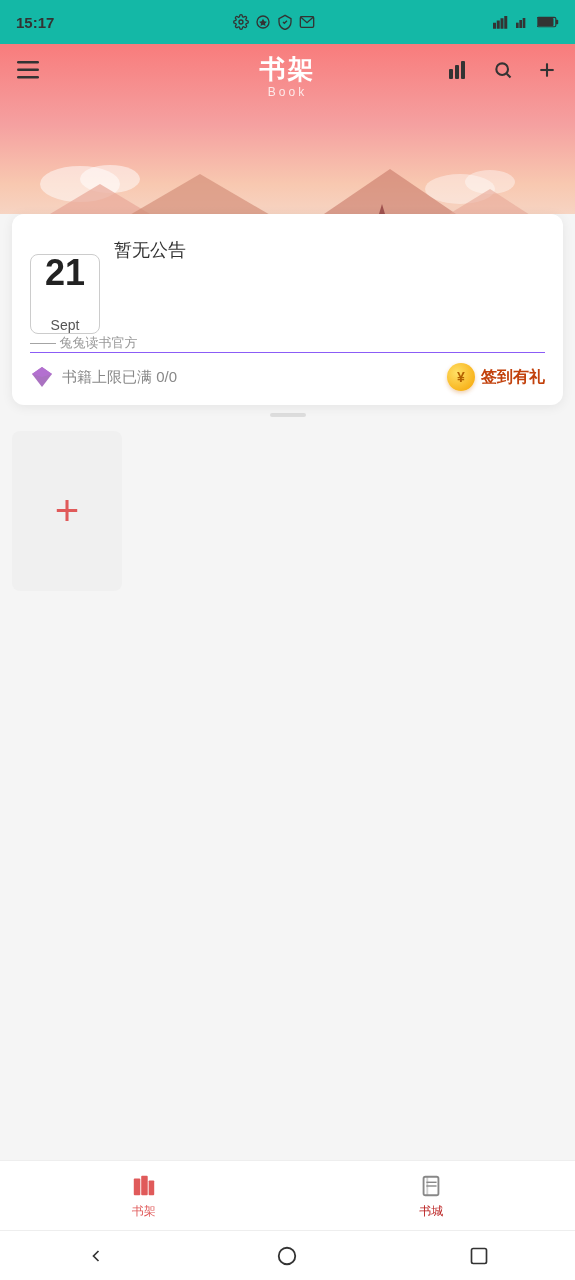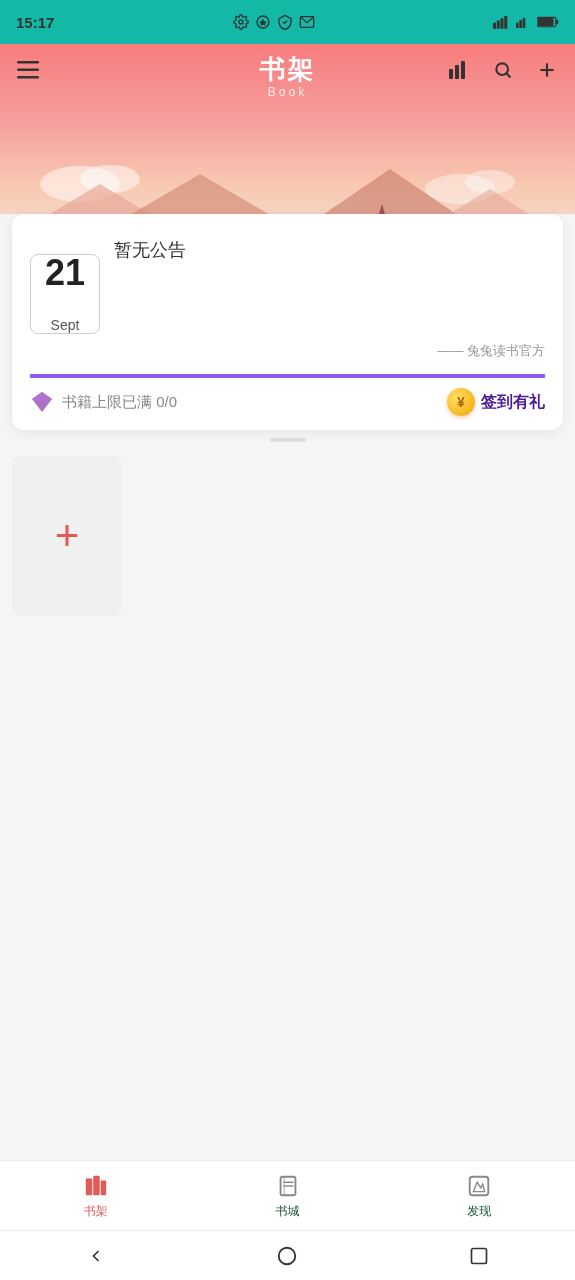--- a/index.html
+++ b/index.html
@@ -146,52 +146,50 @@
       color: #555;
       margin-top: 2px;
     }
     .announcement-text {
       font-size: 18px;
       color: #333;
       padding-top: 8px;
       font-weight: 500;
     }
     .announcement-source {
-      text-align: right;
+      text-align: left;
       color: #999;
       font-size: 13px;
-      margin-top: 8px;
     }
     .announcement-footer {
       display: flex;
       align-items: center;
       justify-content: space-between;
-      margin-top: 14px;
       padding-top: 10px;
-      border-top: 4px solid #8b5cf6;
+      border-top: 1px solid #8b5cf6;
     }
     .book-limit {
       display: flex;
       align-items: center;
       gap: 8px;
       color: #888;
       font-size: 15px;
     }
     .diamond-icon {
       width: 24px;
       height: 24px;
     }
     .check-in-btn {
       display: flex;
       align-items: center;
       gap: 6px;
       cursor: pointer;
     }
     .check-in-label {
-      color: #4c1d95;
+      color: #c2410c;
       font-size: 16px;
       font-weight: 600;
     }
     .coin-icon {
       width: 28px;
       height: 28px;
       border-radius: 50%;
       background: radial-gradient(circle at 35% 35%, #ffe066, #f5a200);
       display: flex;
       align-items: center;
@@ -258,21 +256,21 @@
     .nav-icon {
       width: 28px;
       height: 28px;
       display: flex;
       align-items: center;
       justify-content: center;
       position: relative;
     }
     .nav-label {
       font-size: 12px;
-      color: #14532d;
+      color: #b91c1c;
     }
     .nav-label.active {
       color: #e05a5a;
     }
     .nav-badge {
       position: absolute;
       top: -2px;
       right: -2px;
       width: 8px;
       height: 8px;
@@ -468,29 +466,20 @@
         <rect x="6" y="4" width="16" height="20" rx="2" fill="none" stroke="#888" stroke-width="2"></rect>
         <rect x="9" y="4" width="2" height="20" fill="#888" opacity="0.4"></rect>
         <line x1="9" y1="10" x2="20" y2="10" stroke="#888" stroke-width="1.5"></line>
         <line x1="9" y1="14" x2="20" y2="14" stroke="#888" stroke-width="1.5"></line>
       </svg>
     </div>
     <span class="nav-label">书城</span>
   </div>
 
 
-  <div class="nav-item">
-    <div class="nav-icon">
-      <svg width="26" height="26" viewBox="0 0 28 28" fill="none">
-        <rect x="4" y="4" width="20" height="20" rx="3" fill="none" stroke="#888" stroke-width="2"></rect>
-        <polygon points="8,20 12,10 16,16 18,12 20,20" fill="none" stroke="#888" stroke-width="1.5"></polygon>
-      </svg>
-    </div>
-    <span class="nav-label">发现</span>
-  </div>
 
 </div>
 
 <div class="sys-nav">
   <div class="sys-nav-btn">
     <svg width="20" height="20" viewBox="0 0 24 24" fill="none" stroke="#333" stroke-width="2">
       <polyline points="15,18 9,12 15,6"></polyline>
     </svg>
   </div>
   <div class="sys-nav-btn">

